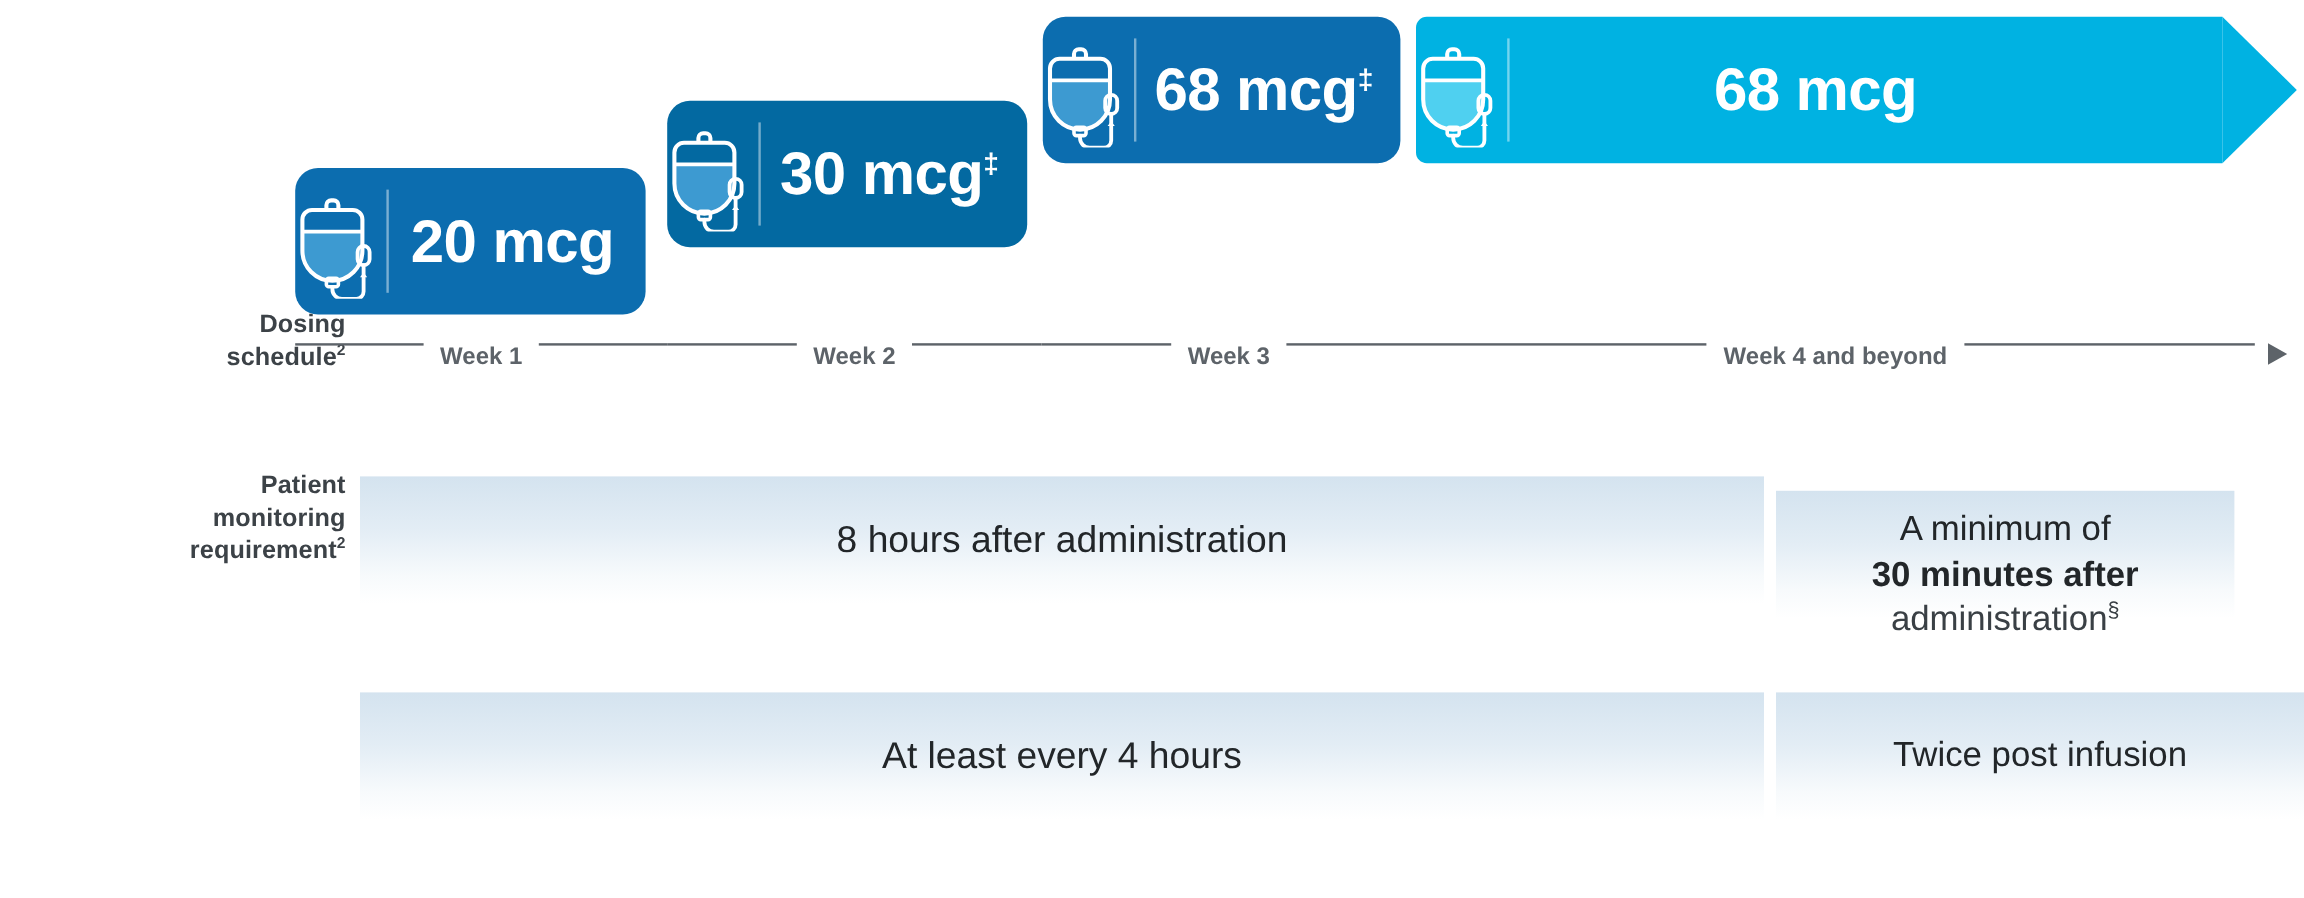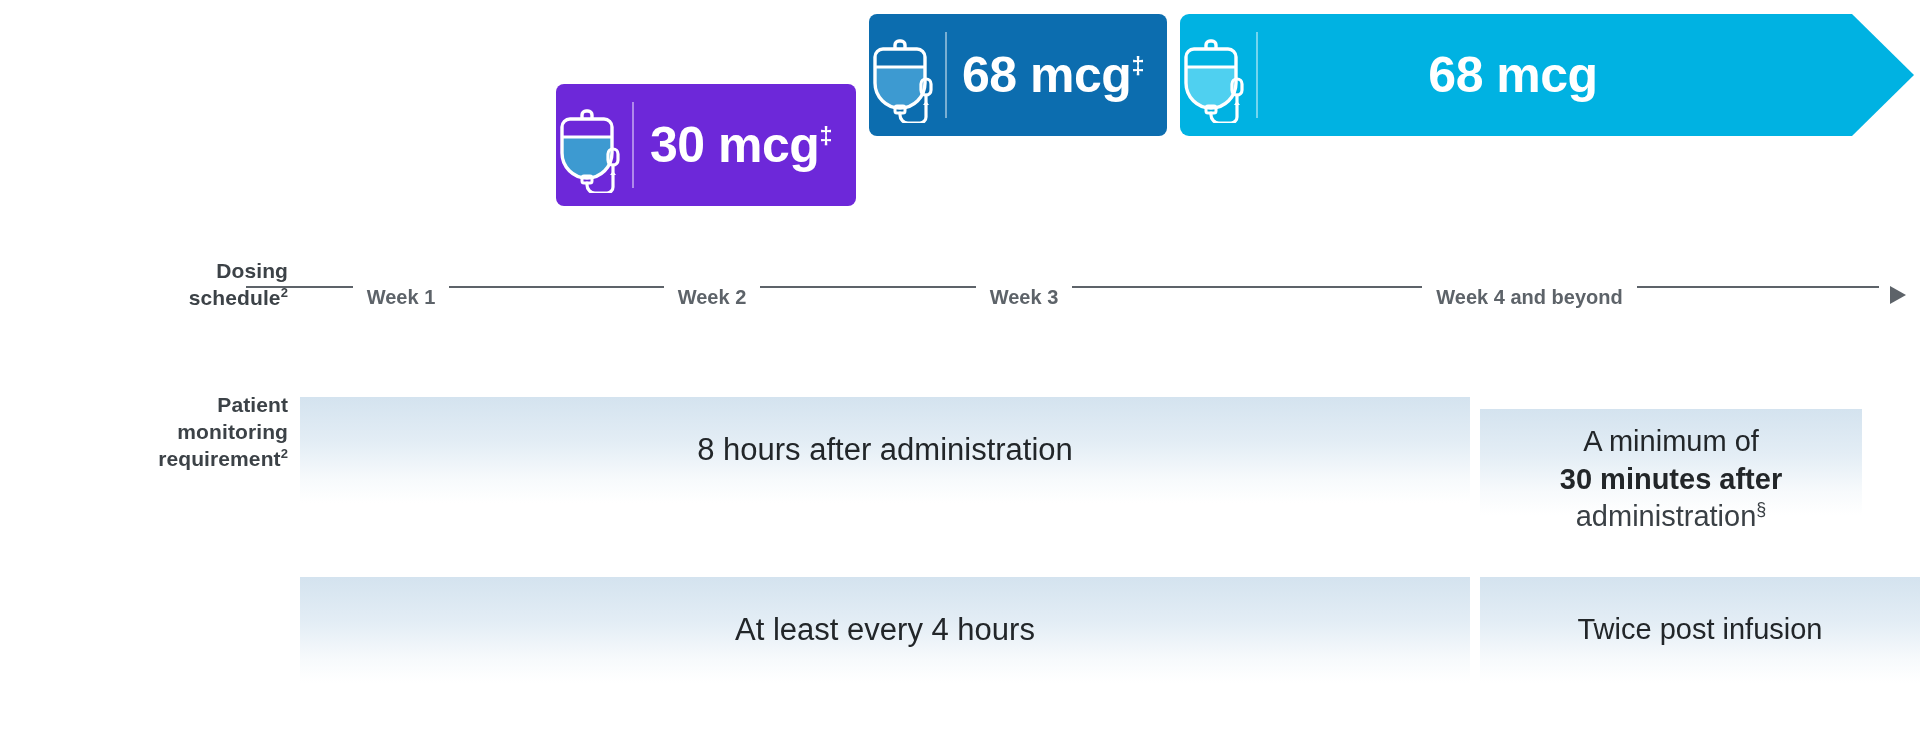--- a/index.html
+++ b/index.html
@@ -22,21 +22,21 @@
   }
   #label-dosing{ left:0; width:288px; top:258px; font-size:21px; }
   #label-monitoring{ left:0; width:288px; top:392px; font-size:21px; }
   #label-monitor{ left:0; width:288px; top:576px; font-size:21px; }
   .sup{font-size:.62em; vertical-align:super; line-height:0;}
 
   
   .dose{
     position:absolute;
     display:flex;align-items:center;
-    border-radius:8px;
+    border-radius:19px;
     box-sizing:border-box;
   }
   .dose .iv-wrap{
     flex:0 0 auto;
     display:flex;align-items:center;justify-content:center;
   }
   .dose .divider{
     flex:0 0 auto;
     width:2px;align-self:stretch;
     background:rgba(255,255,255,.45);
@@ -49,21 +49,21 @@
     font-weight:bold;
     letter-spacing:-0.5px;
     text-align:center;
     padding-right:14px;
     padding-left:6px;
     white-space:nowrap;
   }
   .dose .dose-text .sup{font-size:.47em;}
 
   #dose-1{ left:246px; top:140px; width:292px; height:122px; background:#0C6DAF; }
-  #dose-2{ left:556px; top:84px;  width:300px; height:122px; background:#6d28d9; }
+  #dose-2{ left:556px; top:84px;  width:300px; height:122px; background:#0369a1; }
   #dose-3{ left:869px; top:14px;  width:298px; height:122px; background:#0C6DAF; }
   #dose-4{
     left:1180px; top:14px; width:672px; height:122px;
     background:#00B2E2;
     border-radius:9px 0 0 9px;
   }
   
   #dose-4::after{
     content:"";
     position:absolute;
@@ -131,20 +131,41 @@
 </head>
 <body>
 
 <div id="stage">
 
   <div class="row-label" id="label-dosing"><span>Dosing</span><br><span>schedule</span><span class="sup">2</span></div>
 
   <div class="row-label" id="label-monitoring"><span>Patient</span><br><span>monitoring</span><br><span>requirement</span><span class="sup">2</span></div>
 
 
+  <div class="dose" id="dose-1">
+    <div class="iv-wrap">
+      <svg width="76" height="96" viewBox="0 0 76 96" aria-hidden="true">
+        <defs>
+            <clipPath id="bagclip1">
+              <path d="M14 22 h34 a8 8 0 0 1 8 8 v26 a25 25 0 0 1 -50 0 v-26 a8 8 0 0 1 8 -8 z"></path>
+            </clipPath>
+          </defs>
+        <rect x="6" y="40" width="58" height="44" fill="#3D9AD1" clip-path="url(#bagclip1)"></rect>
+        <path d="M14 22 h34 a8 8 0 0 1 8 8 v26 a25 25 0 0 1 -50 0 v-26 a8 8 0 0 1 8 -8 z" fill="none" stroke="#ffffff" stroke-width="3.4"></path>
+        <path d="M26 22 v-4 a4 4 0 0 1 4 -4 h2 a4 4 0 0 1 4 4 v4" fill="none" stroke="#ffffff" stroke-width="3.4" stroke-linejoin="round"></path>
+        <line x1="7" y1="40" x2="55" y2="40" stroke="#ffffff" stroke-width="3.2"></line>
+        <rect x="26" y="79" width="10" height="7" rx="2" fill="none" stroke="#ffffff" stroke-width="3"></rect>
+        <path d="M31 86 v2 a8 8 0 0 0 8 8 h12 a6 6 0 0 0 6 -6 v-22" fill="none" stroke="#ffffff" stroke-width="3.2" stroke-linecap="round"></path>
+        <rect x="52" y="52" width="10" height="16" rx="5" fill="none" stroke="#ffffff" stroke-width="3.2"></rect>
+        <path d="M57 68 v6 l-3 4 h6 l-3 -4" fill="#ffffff"></path>
+      </svg>
+    </div>
+    <div class="divider"></div>
+    <div class="dose-text"><span>20 mcg</span><span class="sup"></span></div>
+  </div>
 
   <div class="dose" id="dose-2">
     <div class="iv-wrap">
       <svg width="76" height="96" viewBox="0 0 76 96" aria-hidden="true">
         <defs>
             <clipPath id="bagclip2">
               <path d="M14 22 h34 a8 8 0 0 1 8 8 v26 a25 25 0 0 1 -50 0 v-26 a8 8 0 0 1 8 -8 z"></path>
             </clipPath>
           </defs>
         <rect x="6" y="40" width="58" height="44" fill="#3D9AD1" clip-path="url(#bagclip2)"></rect>

